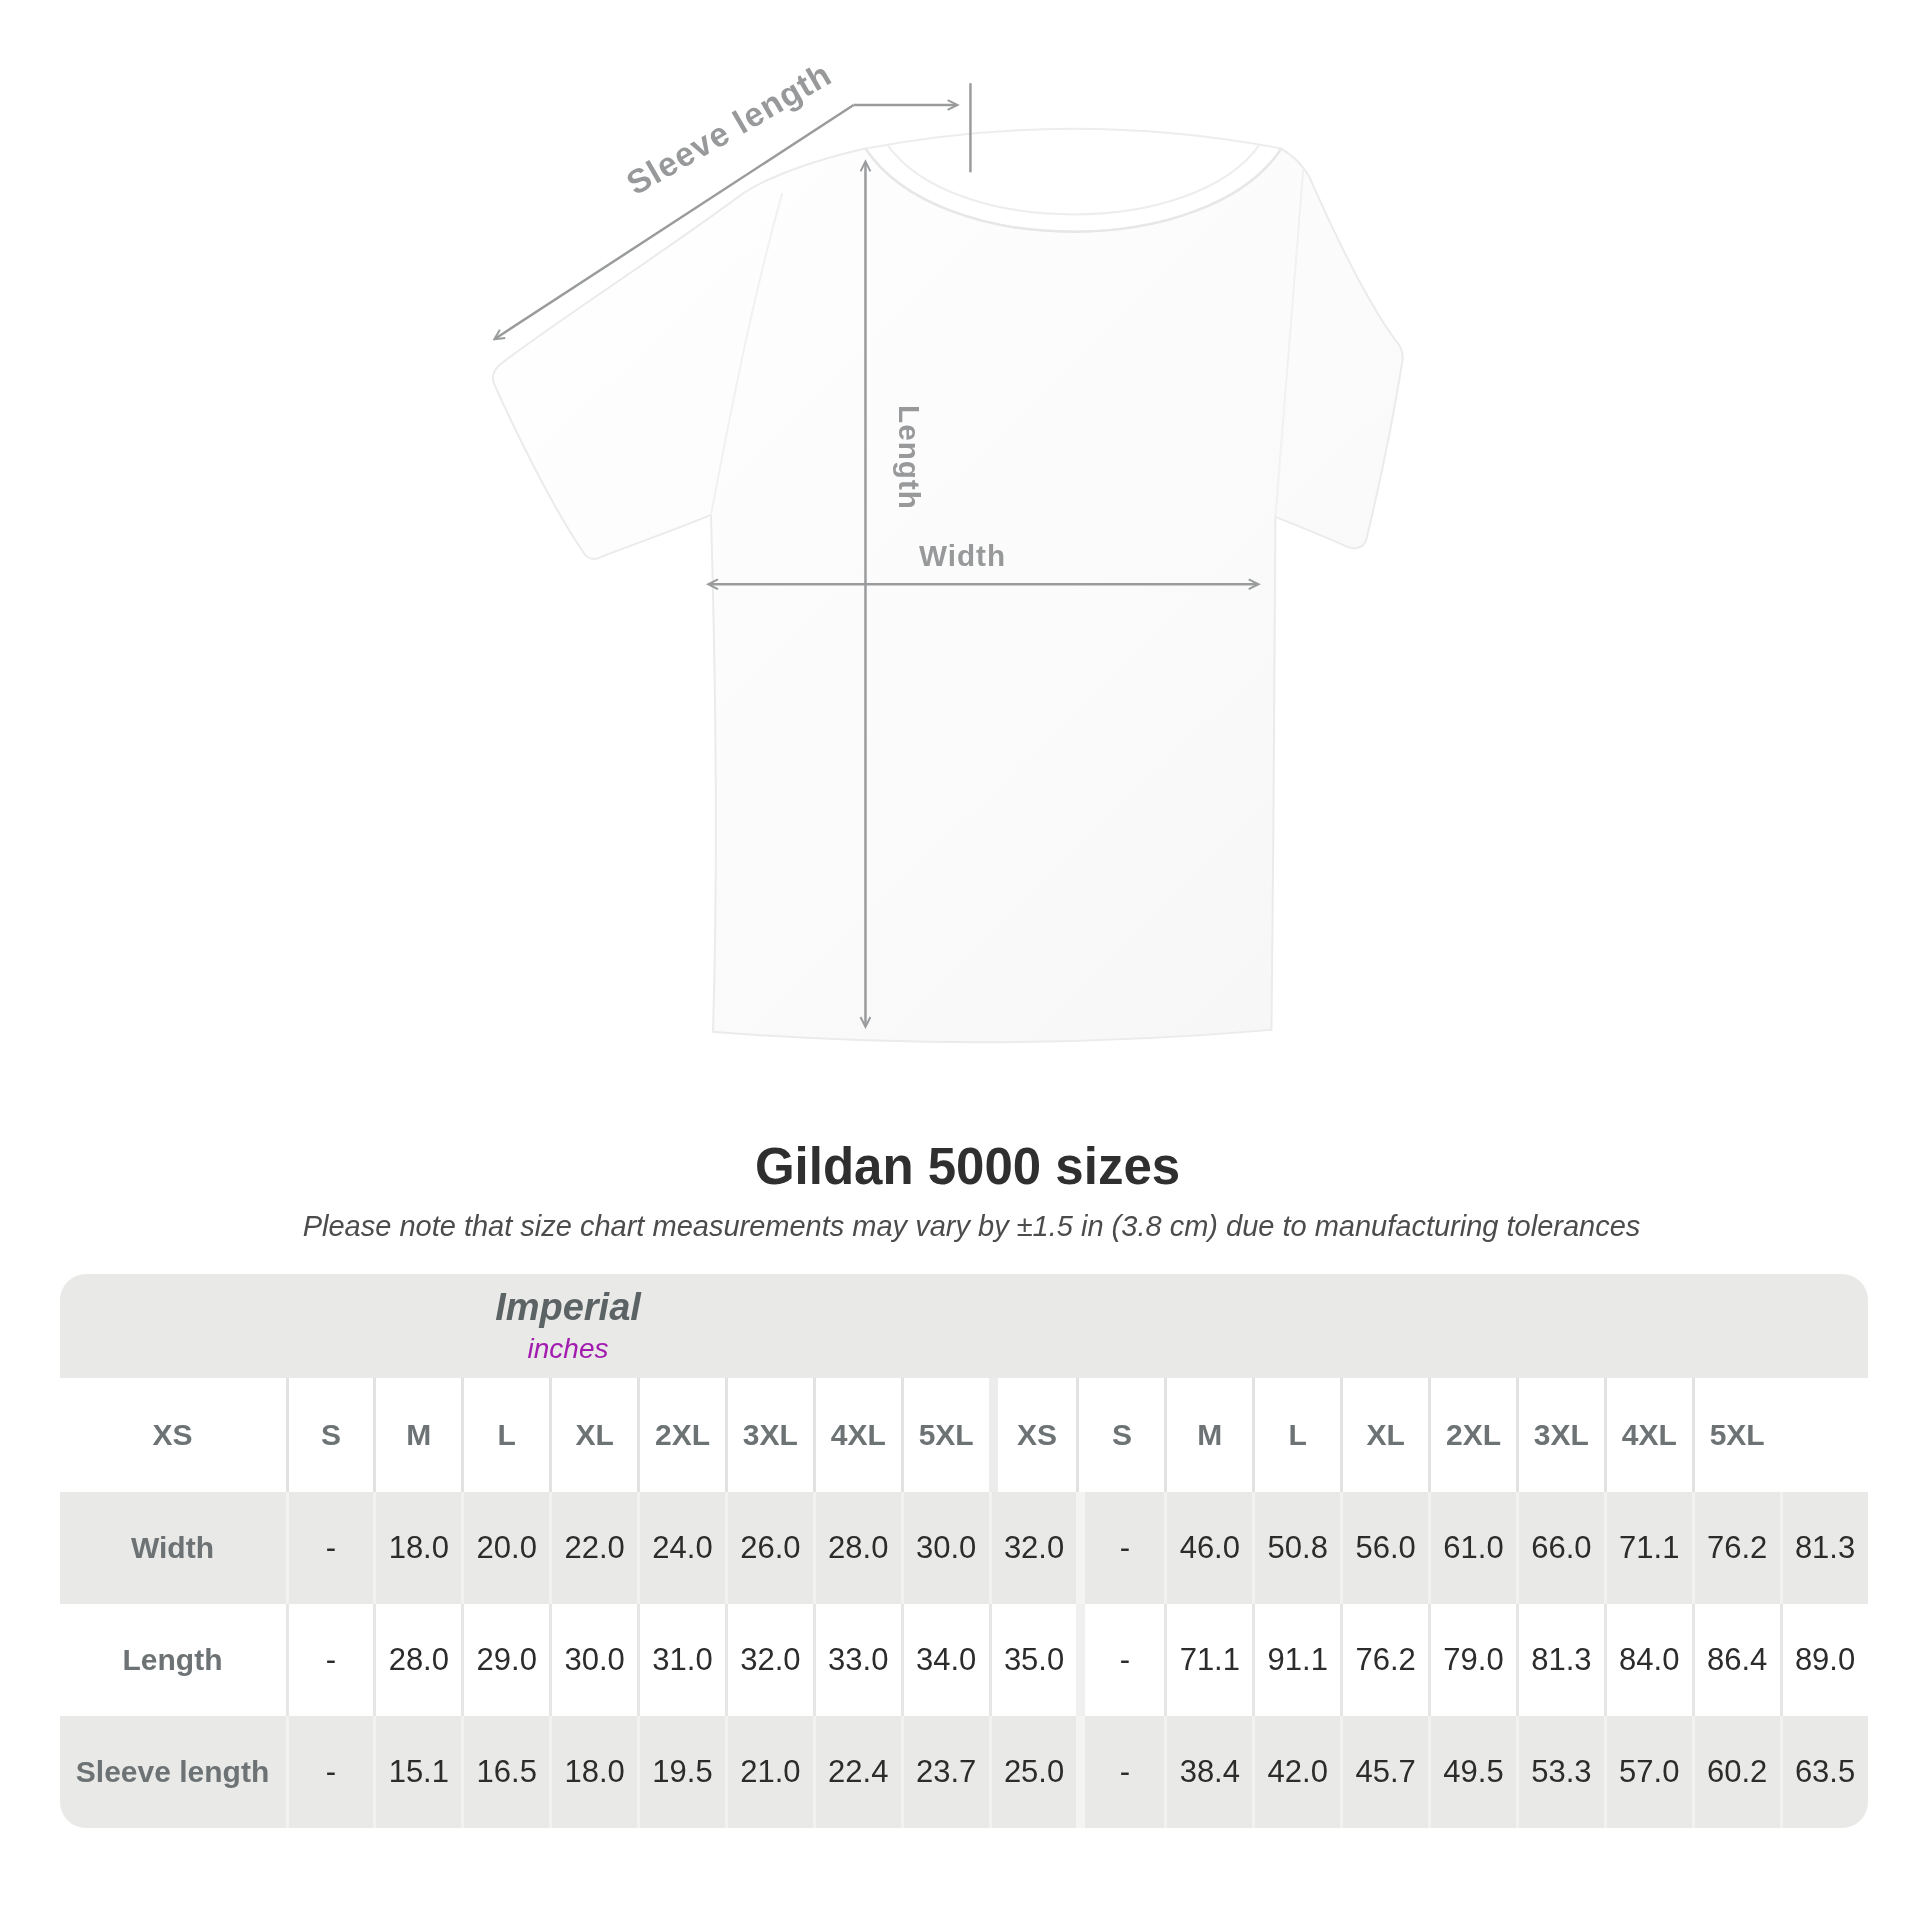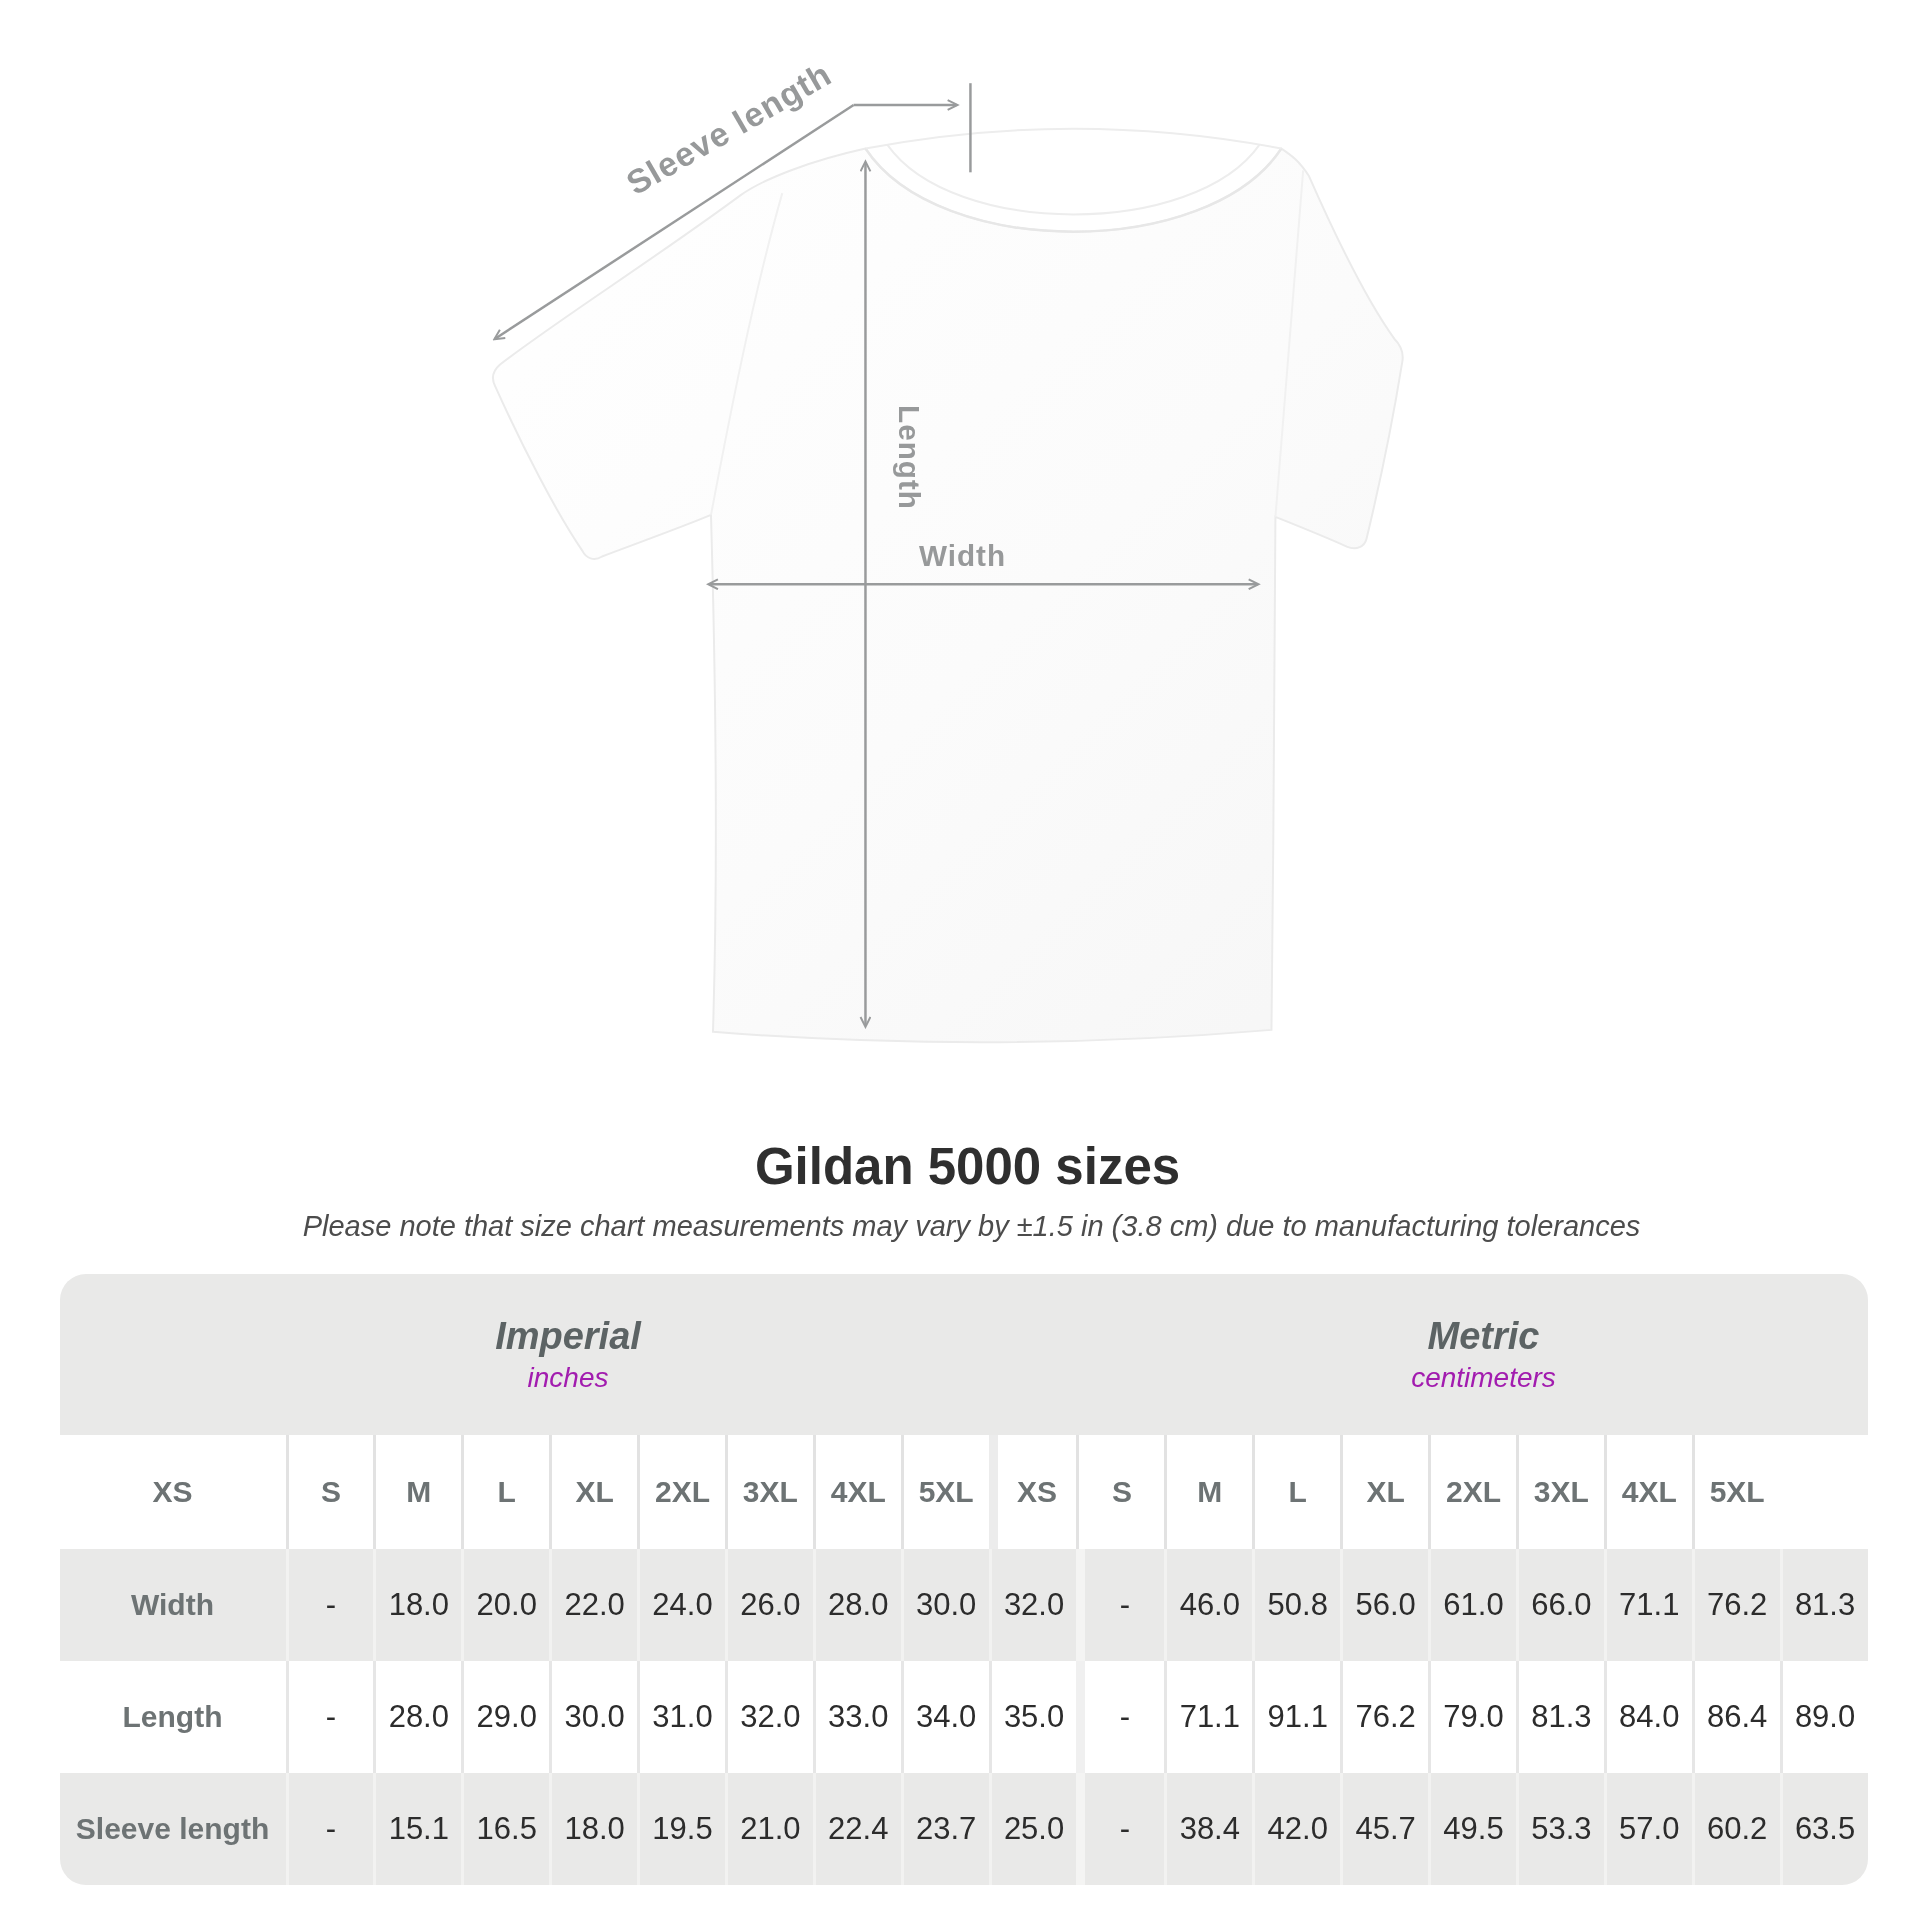--- a/index.html
+++ b/index.html
@@ -25,21 +25,21 @@
     margin:10px 0 0 0;text-align:center;
     font-size:29px;line-height:40px;font-style:italic;color:#4c4c4c;padding-left:16px;
   }
   
   .size-table{
     width:1808px;margin:28px auto 0 auto;
     border-radius:26px;overflow:hidden;background:#ffffff;
   }
   .grp-row{
     display:grid;grid-template-columns:226px repeat(18,1fr);
-    height:161px;background:#e9e9e8;gap:23px;
+    height:104px;background:#e9e9e8;gap:23px;
   }
   .grp-cell{display:flex;flex-direction:column;align-items:center;justify-content:center;}
   .grp-imperial{grid-column:1 / span 10;}
   .grp-metric{grid-column:11 / span 9;}
   .grp-name{font-size:38px;font-weight:bold;font-style:italic;color:#5c6364;line-height:46px;}
   .grp-unit{font-size:28px;font-style:italic;color:#a21caf;line-height:38px;}
   .hdr-row{
     display:grid;grid-template-columns:226px repeat(18,1fr);
     height:114px;background:#ffffff;
   }
@@ -117,24 +117,20 @@
 </div>
 
 <h1 class="page-title">Gildan 5000 sizes</h1>
 <p class="page-subtitle">Please note that size chart measurements may vary by ±1.5 in (3.8 cm) due to manufacturing tolerances</p>
 
 <div class="size-table">
   <div class="grp-row">
     <div class="grp-cell grp-imperial">
       <div class="grp-name">Imperial</div>
       <div class="grp-unit">inches</div>
-    </div>
-    <div class="grp-cell grp-metric">
-      <div class="grp-name">Metric</div>
-      <div class="grp-unit">centimeters</div>
     </div>
   </div>
 
   <div class="hdr-row">
 
   <div class="cell head-cell">XS</div>
       <div class="cell head-cell">S</div>
       <div class="cell head-cell">M</div>
       <div class="cell head-cell">L</div>
       <div class="cell head-cell">XL</div>

